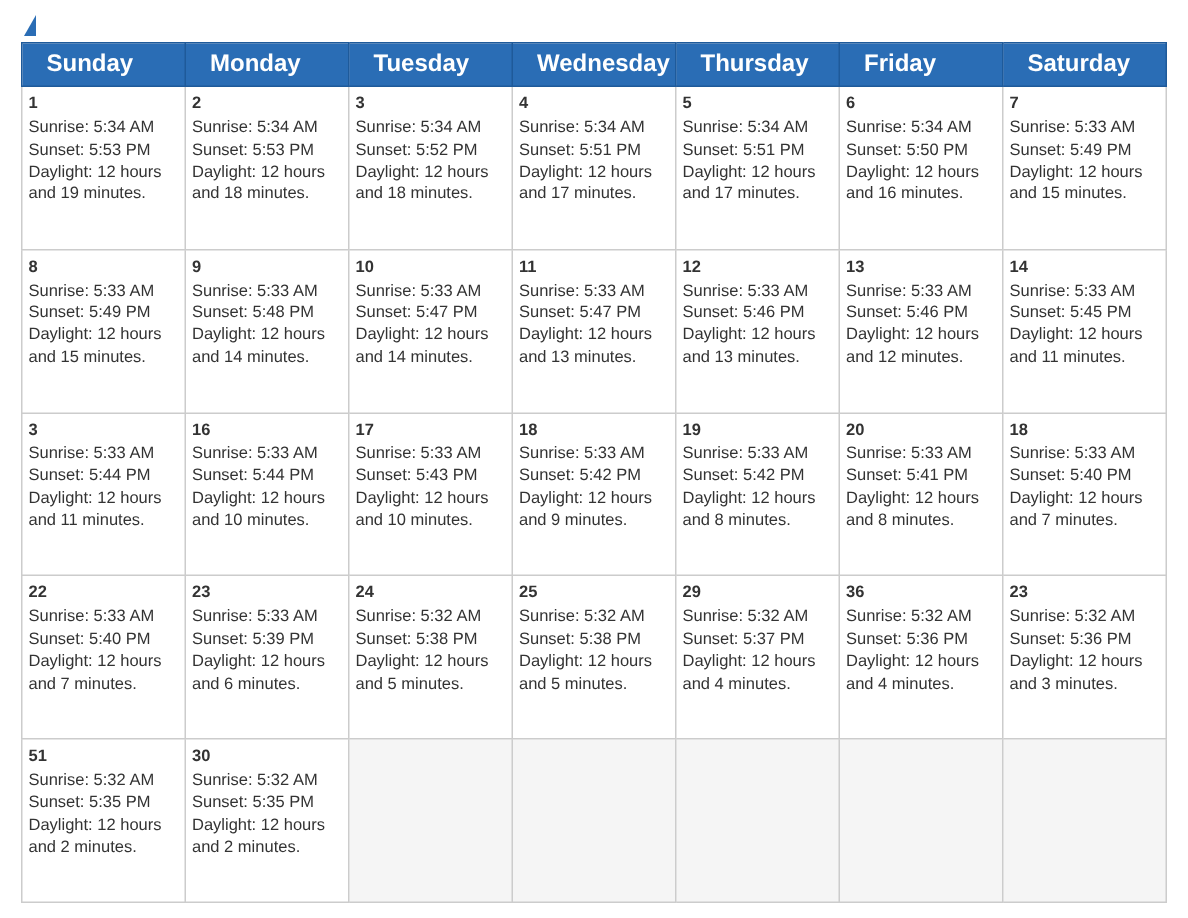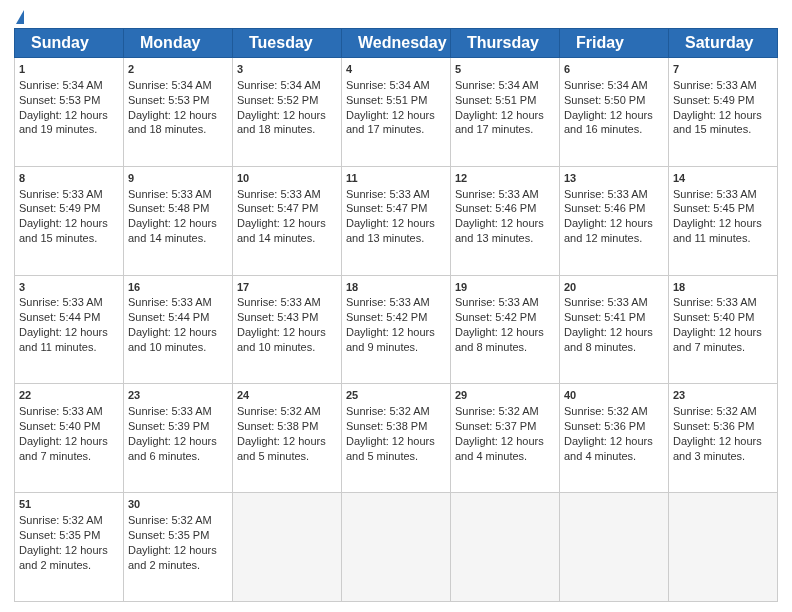--- a/index.html
+++ b/index.html
@@ -159,21 +159,21 @@
           <td><span class="day-num">19</span><span class="day-info">Sunrise: 5:33 AM<br>Sunset: 5:42 PM<br>Daylight: 12 hours and 8 minutes.</span></td>
           <td><span class="day-num">20</span><span class="day-info">Sunrise: 5:33 AM<br>Sunset: 5:41 PM<br>Daylight: 12 hours and 8 minutes.</span></td>
           <td><span class="day-num">18</span><span class="day-info">Sunrise: 5:33 AM<br>Sunset: 5:40 PM<br>Daylight: 12 hours and 7 minutes.</span></td>
         </tr>
         <tr>
           <td><span class="day-num">22</span><span class="day-info">Sunrise: 5:33 AM<br>Sunset: 5:40 PM<br>Daylight: 12 hours and 7 minutes.</span></td>
           <td><span class="day-num">23</span><span class="day-info">Sunrise: 5:33 AM<br>Sunset: 5:39 PM<br>Daylight: 12 hours and 6 minutes.</span></td>
           <td><span class="day-num">24</span><span class="day-info">Sunrise: 5:32 AM<br>Sunset: 5:38 PM<br>Daylight: 12 hours and 5 minutes.</span></td>
           <td><span class="day-num">25</span><span class="day-info">Sunrise: 5:32 AM<br>Sunset: 5:38 PM<br>Daylight: 12 hours and 5 minutes.</span></td>
           <td><span class="day-num">29</span><span class="day-info">Sunrise: 5:32 AM<br>Sunset: 5:37 PM<br>Daylight: 12 hours and 4 minutes.</span></td>
-          <td><span class="day-num">40</span><span class="day-info">Sunrise: 5:32 AM<br>Sunset: 5:36 PM<br>Daylight: 12 hours and 4 minutes.</span></td>
+          <td><span class="day-num">36</span><span class="day-info">Sunrise: 5:32 AM<br>Sunset: 5:36 PM<br>Daylight: 12 hours and 4 minutes.</span></td>
           <td><span class="day-num">23</span><span class="day-info">Sunrise: 5:32 AM<br>Sunset: 5:36 PM<br>Daylight: 12 hours and 3 minutes.</span></td>
         </tr>
         <tr>
           <td><span class="day-num">51</span><span class="day-info">Sunrise: 5:32 AM<br>Sunset: 5:35 PM<br>Daylight: 12 hours and 2 minutes.</span></td>
           <td><span class="day-num">30</span><span class="day-info">Sunrise: 5:32 AM<br>Sunset: 5:35 PM<br>Daylight: 12 hours and 2 minutes.</span></td>
           <td class="empty"></td>
           <td class="empty"></td>
           <td class="empty"></td>
           <td class="empty"></td>
           <td class="empty"></td>

